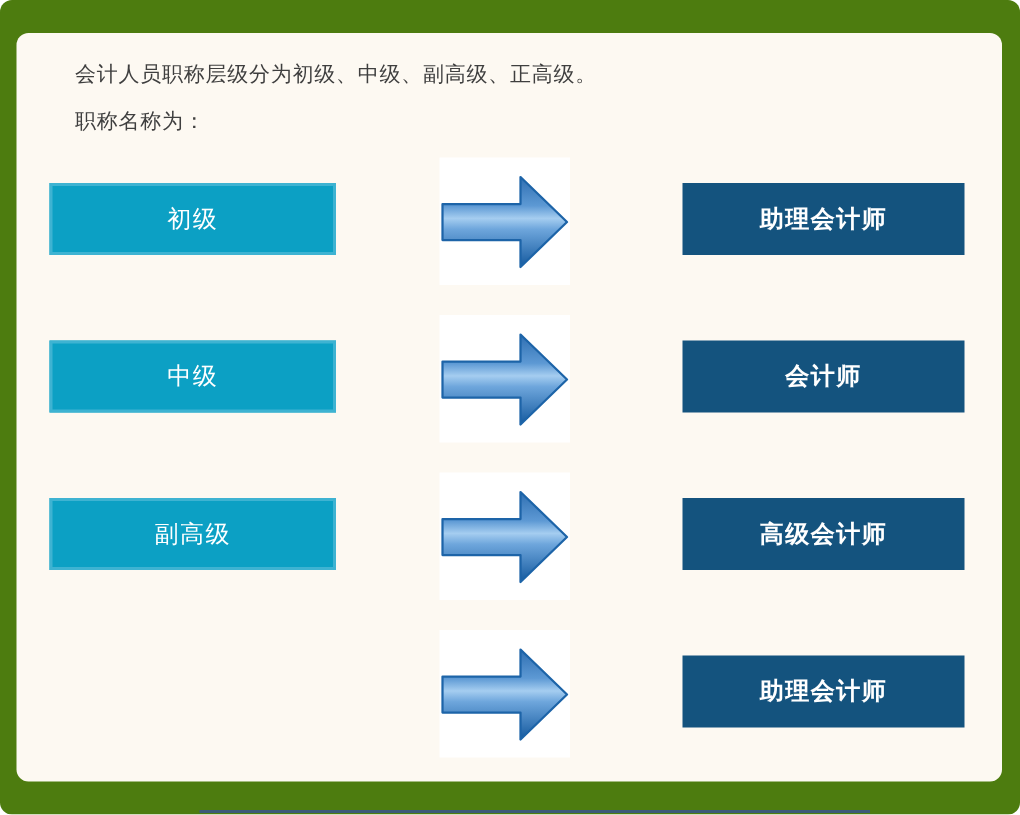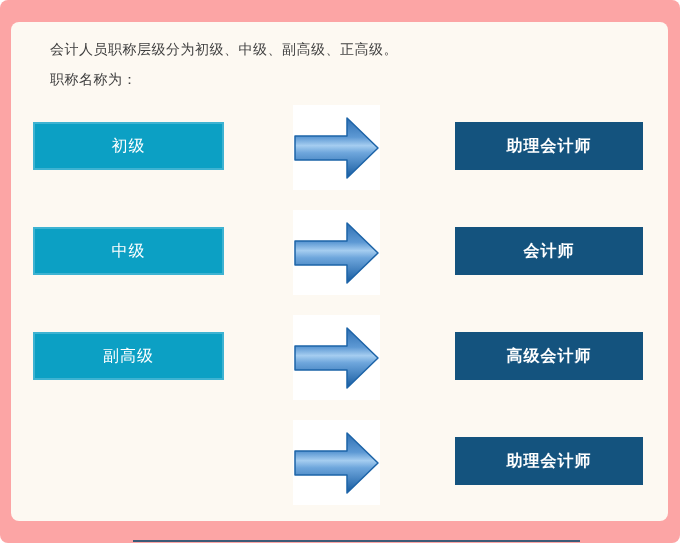--- a/index.html
+++ b/index.html
@@ -1,26 +1,26 @@
 <!DOCTYPE html>
 <html><head>
 <meta charset="utf-8">
 <style>
   html,body { margin:0; padding:0; background:#ffffff; font-family:"Liberation Sans", sans-serif; }
   .stage {
     position:relative; width:680px; height:543px;
-    background:#fca5a5; border-radius:8px; overflow:hidden;
+    background:#4d7c0f; border-radius:8px; overflow:hidden;
   }
   .panel {
     position:absolute; left:11px; top:22px; width:657px; height:499px;
     background:#fdf9f2; border-radius:8px;
   }
   .intro { position:absolute; left:39px; color:#3f3f3f; font-size:14px; line-height:16px; letter-spacing:0.5px; white-space:nowrap; }
   .intro.l1 { top:19px; }
-  .intro.l2 { top:50px;font-family:Liberation Mono, monospace; }
+  .intro.l2 { top:50px; }
   .row { position:absolute; left:0; width:657px; height:85px; }
   .row.r1 { top:83px; }
   .row.r2 { top:188px; }
   .row.r3 { top:293px; }
   .row.r4 { top:398px; }
   .level-box {
     position:absolute; left:22px; top:17px; width:191px; height:48px;
     background:#0ca0c4; border:2px solid #3eb3d2; box-sizing:border-box;
     color:#ffffff; font-size:16px; letter-spacing:1px;
     display:flex; align-items:center; justify-content:center;

